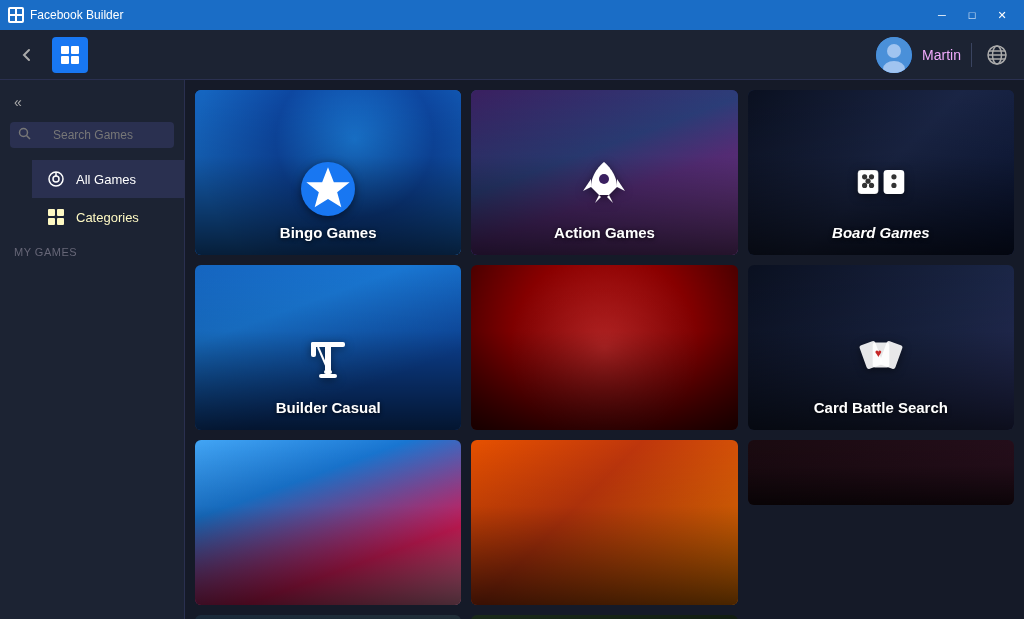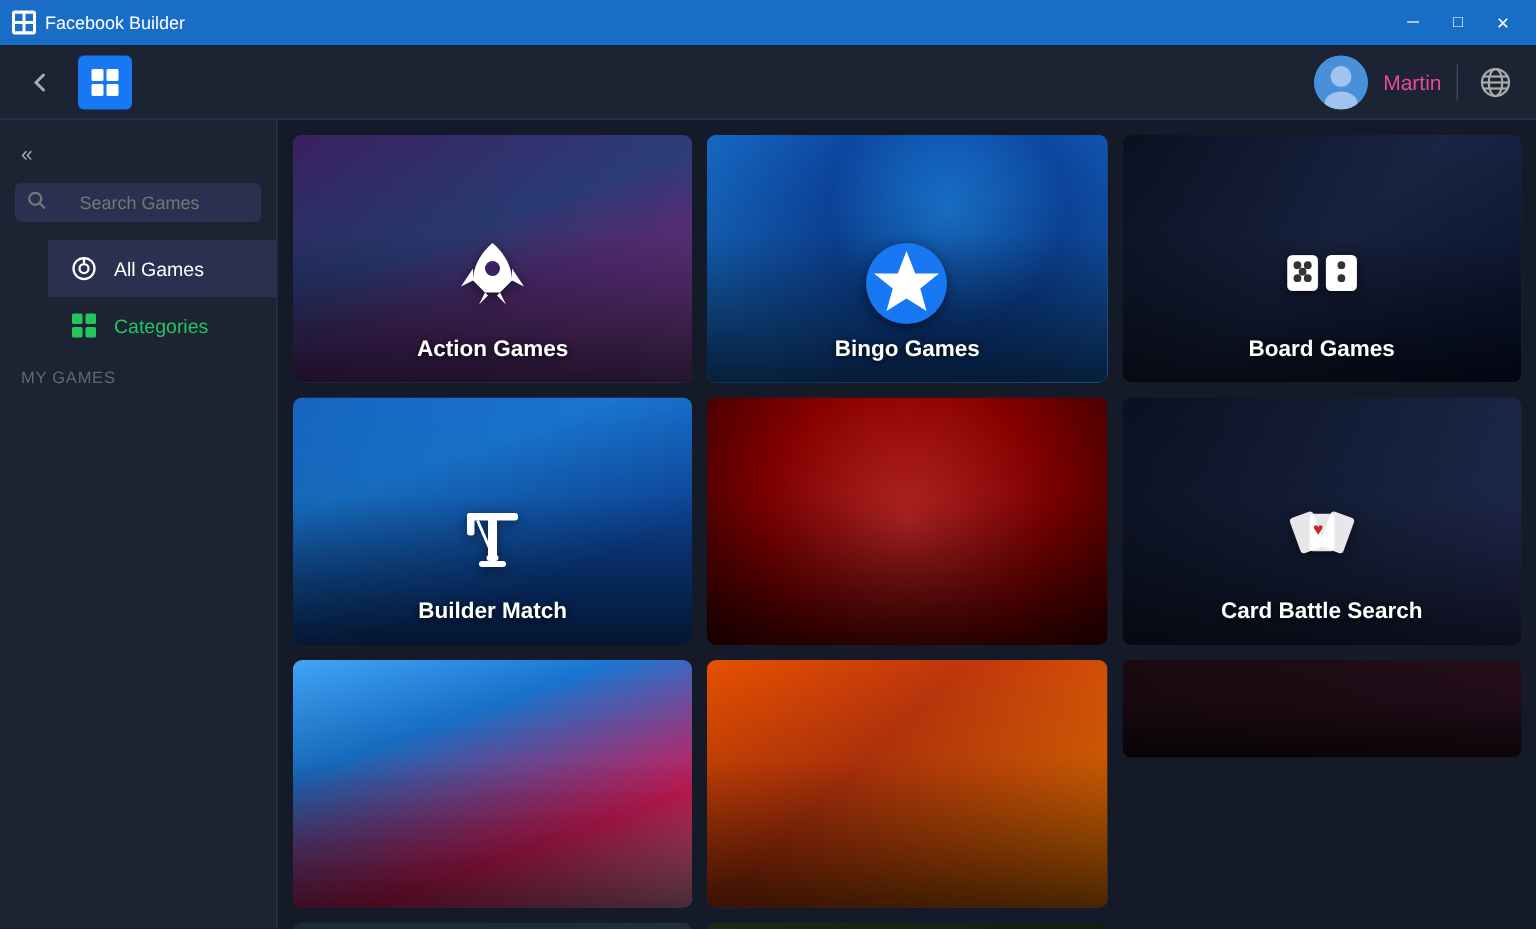--- a/index.html
+++ b/index.html
@@ -107,21 +107,21 @@
       display: flex;
       align-items: center;
       justify-content: center;
       font-size: 14px;
       color: #fff;
       font-weight: bold;
       overflow: hidden;
     }
     .username {
       font-size: 14px;
-      color: #ec4899;
+      color: #f0abfc;
       font-weight: 500;
     }
     .divider-v {
       width: 1px;
       height: 24px;
       background: #3a4460;
     }
     .globe-btn {
       width: 30px;
       height: 30px;
@@ -183,21 +183,21 @@
     .sidebar-nav {
       margin-top: 6px;
       margin-left: 32px;
     }
     .sidebar-item {
       display: flex;
       align-items: center;
       gap: 10px;
       padding: 9px 14px;
       cursor: pointer;
-      color: #22c55e;
+      color: #fef9c3;
       font-size: 13px;
     }
     .sidebar-item.active { background: #2a3050; color: #fff; }
     .sidebar-item-icon {
       width: 20px;
       height: 20px;
       display: flex;
       align-items: center;
       justify-content: center;
       font-size: 16px;
@@ -273,21 +273,21 @@
       font-size: 15px;
       font-weight: 600;
       color: #fff;
       text-shadow: 0 1px 4px rgba(0,0,0,0.8);
       text-align: center;
     }
 
     
     .bg-action { background: linear-gradient(135deg, #2c3e7a 0%, #1a237e 50%, #4a3060 100%); }
     .bg-bingo { background: linear-gradient(135deg, #1565c0 0%, #0d47a1 50%, #4a90d9 100%); }
-    .bg-board { background: linear-gradient(135deg, #1a2a50 0%, #0d1a3a 50%, #2a3060 100%); }
+    .bg-board { background: linear-gradient(135deg, #1a2a50 0%, #0d1a3a 50%, #2a3060 100%); font-style: italic; }
 
     
     .game-tile.partial {
       height: 100%;
     }
   </style>
 </head>
 <body>
 
 <div class="titlebar">
@@ -386,51 +386,51 @@
         </span>
         <span>Categories</span>
       </div>
     </div>
 
     <div class="sidebar-section-label">MY GAMES</div>
   </div>
 
   <div class="content">
 
+    <div class="game-tile bg-bingo">
+      <div class="game-tile-bg" style="background: radial-gradient(circle at 60% 30%, #1976d2, #0d47a1 40%, #1565c0 80%);"></div>
+      <div class="game-tile-overlay"></div>
+      <div class="game-tile-content">
+        <div class="game-tile-icon">
+          <div style="width:54px;height:54px;background:#1877f2;border-radius:50%;display:flex;align-items:center;justify-content:center;">
+            <svg width="30" height="30" viewBox="0 0 30 30" fill="white">
+              <polygon points="15,2 18.5,11 28,11 20.5,17 23,26 15,21 7,26 9.5,17 2,11 11.5,11"></polygon>
+            </svg>
+          </div>
+        </div>
+        <span class="game-tile-label">Bingo Games</span>
+      </div>
+    </div>
+
     <div class="game-tile bg-action">
       <div class="game-tile-bg" style="background: linear-gradient(160deg, #3a2060 0%, #2c3e7a 40%, #5c3080 60%, #7a4090 100%);"></div>
       <div class="game-tile-overlay"></div>
       <div class="game-tile-content">
         <div class="game-tile-icon">
           <svg width="50" height="50" viewBox="0 0 50 50" fill="white">
 
             <path d="M25 5 C25 5 38 15 38 30 L30 38 L20 38 L12 30 C12 15 25 5 25 5Z"></path>
             <circle cx="25" cy="22" r="5" fill="#3a2060"></circle>
             <path d="M20 38 L16 46 L22 40Z" fill="white"></path>
             <path d="M30 38 L34 46 L28 40Z" fill="white"></path>
             <path d="M12 30 L4 34 L12 22Z" fill="white"></path>
             <path d="M38 30 L46 34 L38 22Z" fill="white"></path>
           </svg>
         </div>
         <span class="game-tile-label">Action Games</span>
-      </div>
-    </div>
-
-    <div class="game-tile bg-bingo">
-      <div class="game-tile-bg" style="background: radial-gradient(circle at 60% 30%, #1976d2, #0d47a1 40%, #1565c0 80%);"></div>
-      <div class="game-tile-overlay"></div>
-      <div class="game-tile-content">
-        <div class="game-tile-icon">
-          <div style="width:54px;height:54px;background:#1877f2;border-radius:50%;display:flex;align-items:center;justify-content:center;">
-            <svg width="30" height="30" viewBox="0 0 30 30" fill="white">
-              <polygon points="15,2 18.5,11 28,11 20.5,17 23,26 15,21 7,26 9.5,17 2,11 11.5,11"></polygon>
-            </svg>
-          </div>
-        </div>
-        <span class="game-tile-label">Bingo Games</span>
       </div>
     </div>
 
     <div class="game-tile bg-board">
       <div class="game-tile-bg" style="background: linear-gradient(135deg, #0a1020 0%, #1a2545 50%, #0a1535 100%);"></div>
       <div class="game-tile-overlay"></div>
       <div class="game-tile-content">
         <div class="game-tile-icon">
           <svg width="58" height="40" viewBox="0 0 58 40" fill="white">
 
@@ -458,21 +458,21 @@
           <svg width="50" height="50" viewBox="0 0 50 50" fill="white">
 
             <rect x="22" y="10" width="6" height="30" rx="2"></rect>
             <rect x="8" y="10" width="34" height="5" rx="2"></rect>
             <rect x="8" y="10" width="5" height="15" rx="2"></rect>
             <rect x="21" y="38" width="8" height="4" rx="2"></rect>
             <rect x="16" y="42" width="18" height="4" rx="2"></rect>
             <line x1="15" y1="15" x2="25" y2="38" stroke="white" stroke-width="2"></line>
           </svg>
         </div>
-        <span class="game-tile-label">Builder Match</span>
+        <span class="game-tile-label">Builder Casual</span>
       </div>
     </div>
 
     <div class="game-tile">
       <div class="game-tile-bg" style="background: radial-gradient(circle at 50% 50%, #c62828 0%, #8b0000 60%, #4a0000 100%);"></div>
       <div class="game-tile-overlay"></div>
     </div>
 
     <div class="game-tile">
       <div class="game-tile-bg" style="background: linear-gradient(135deg, #0a1020 0%, #1a2545 60%, #2a3060 100%);"></div>

